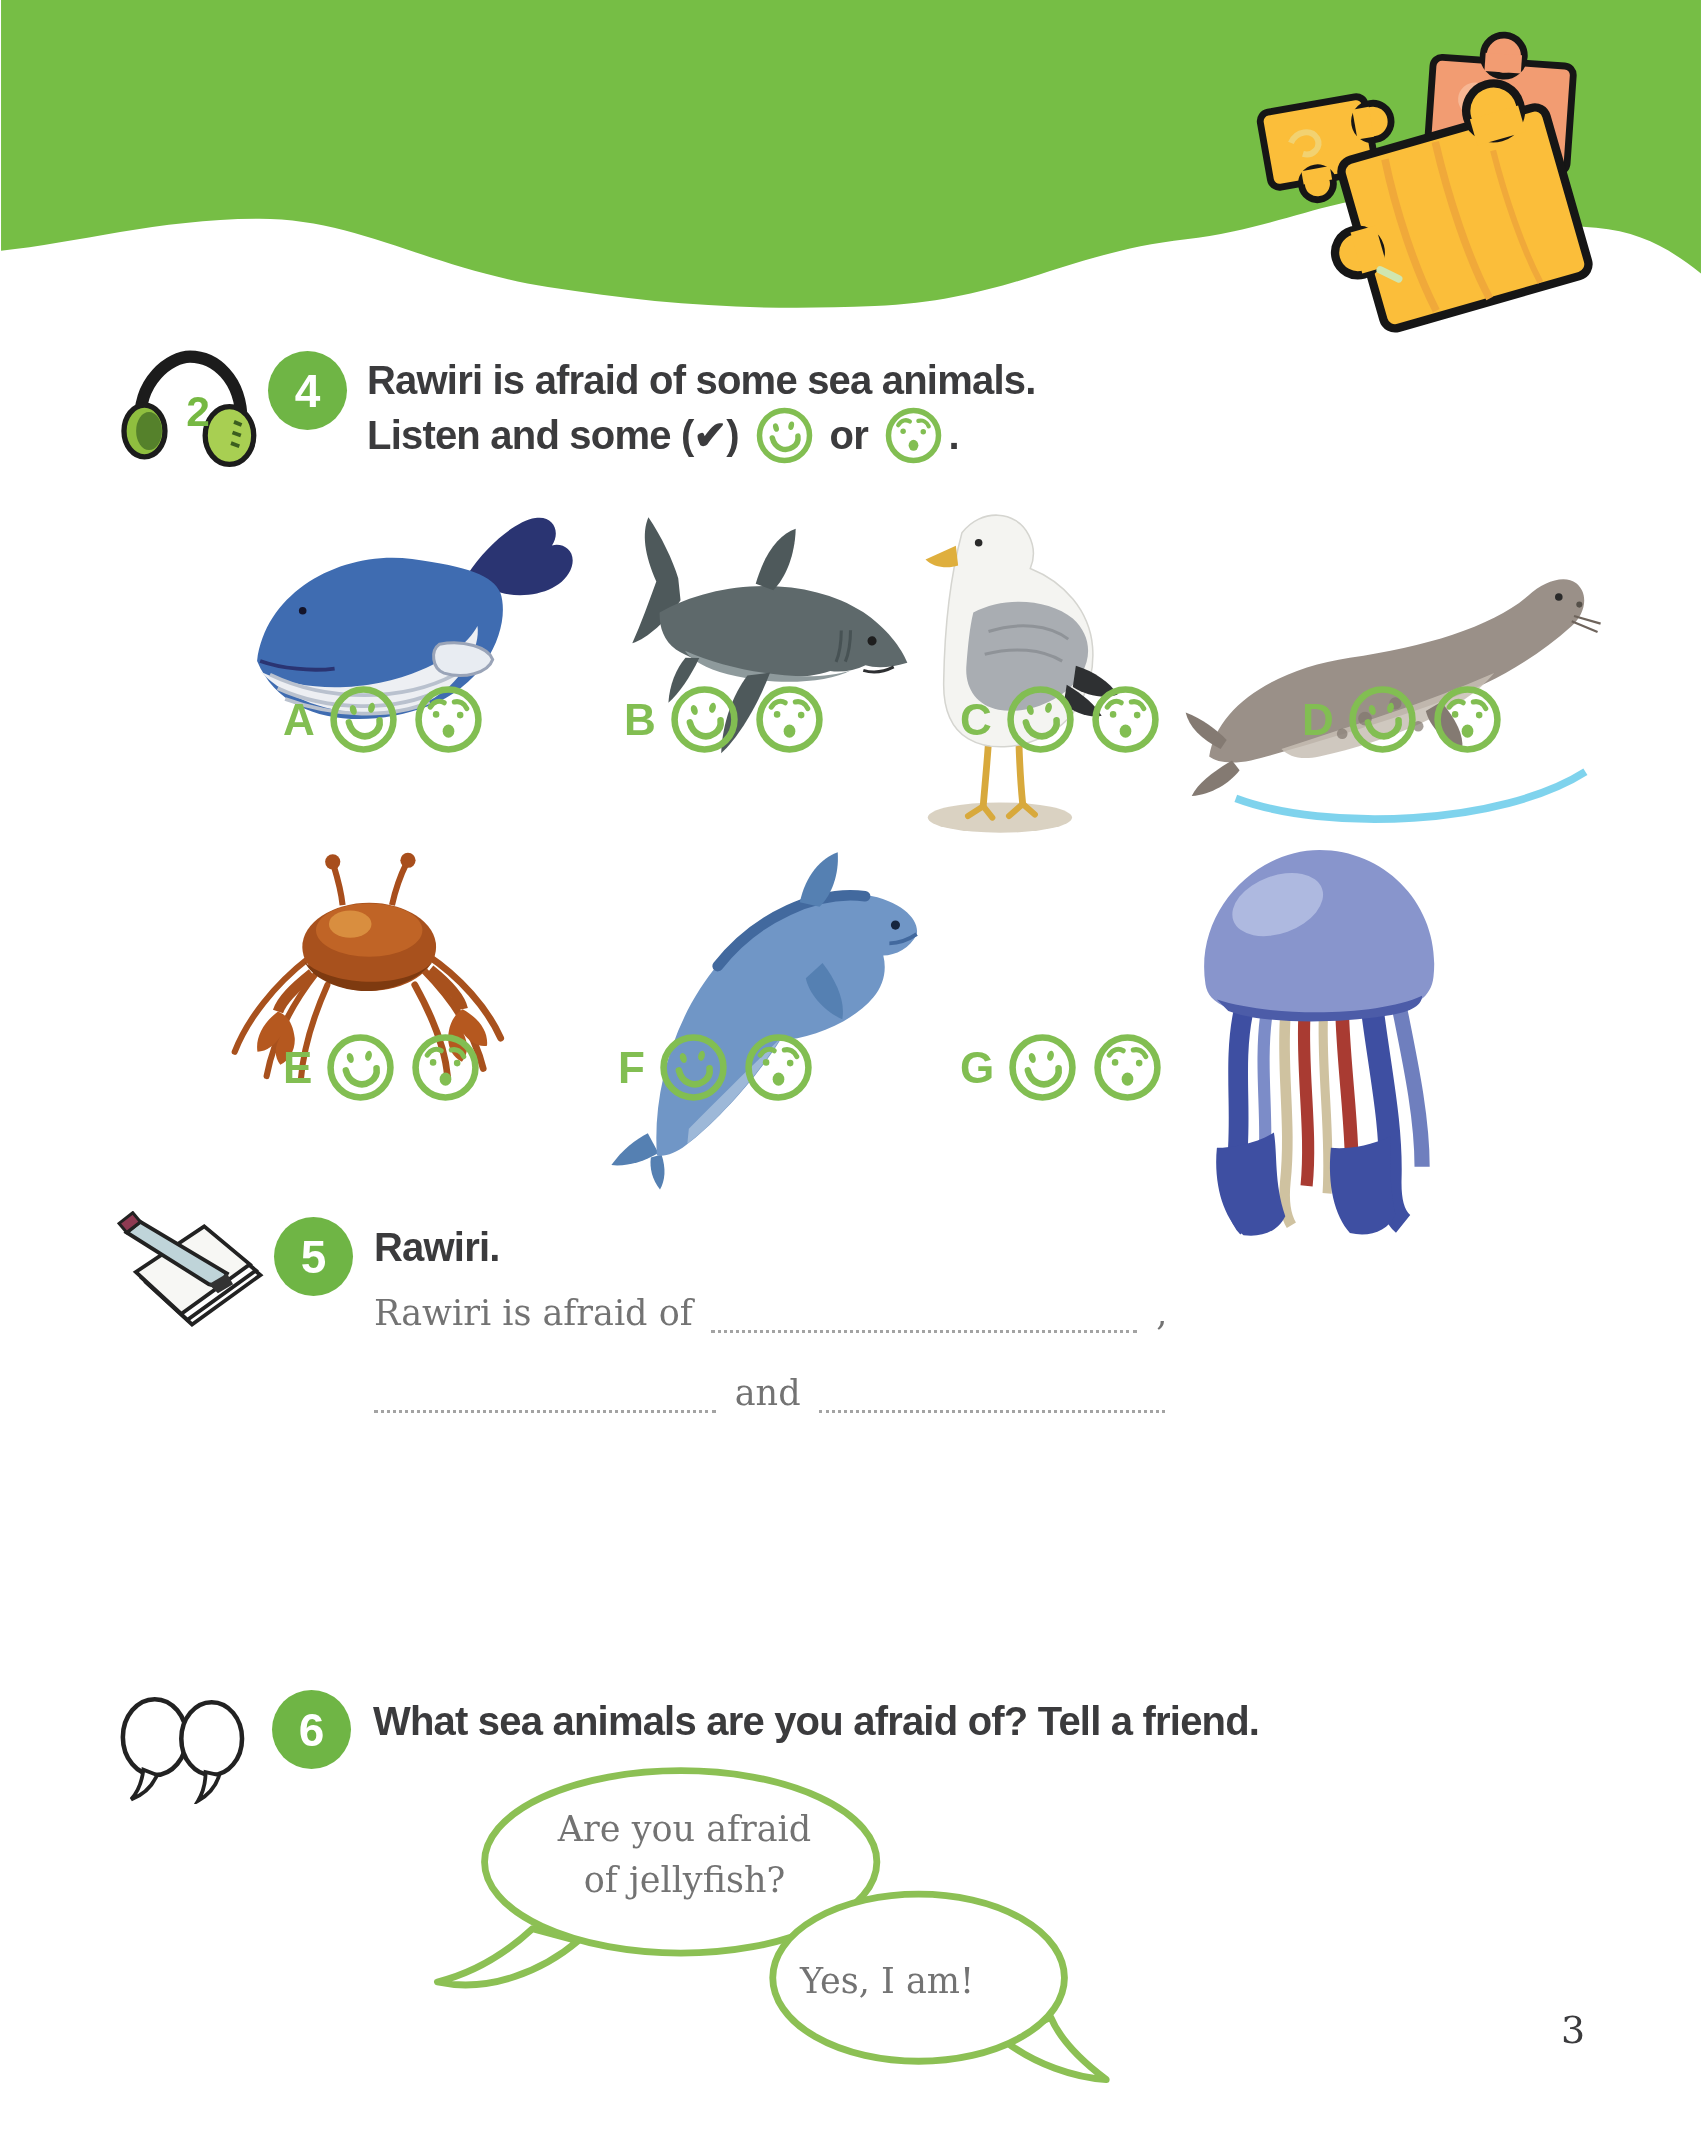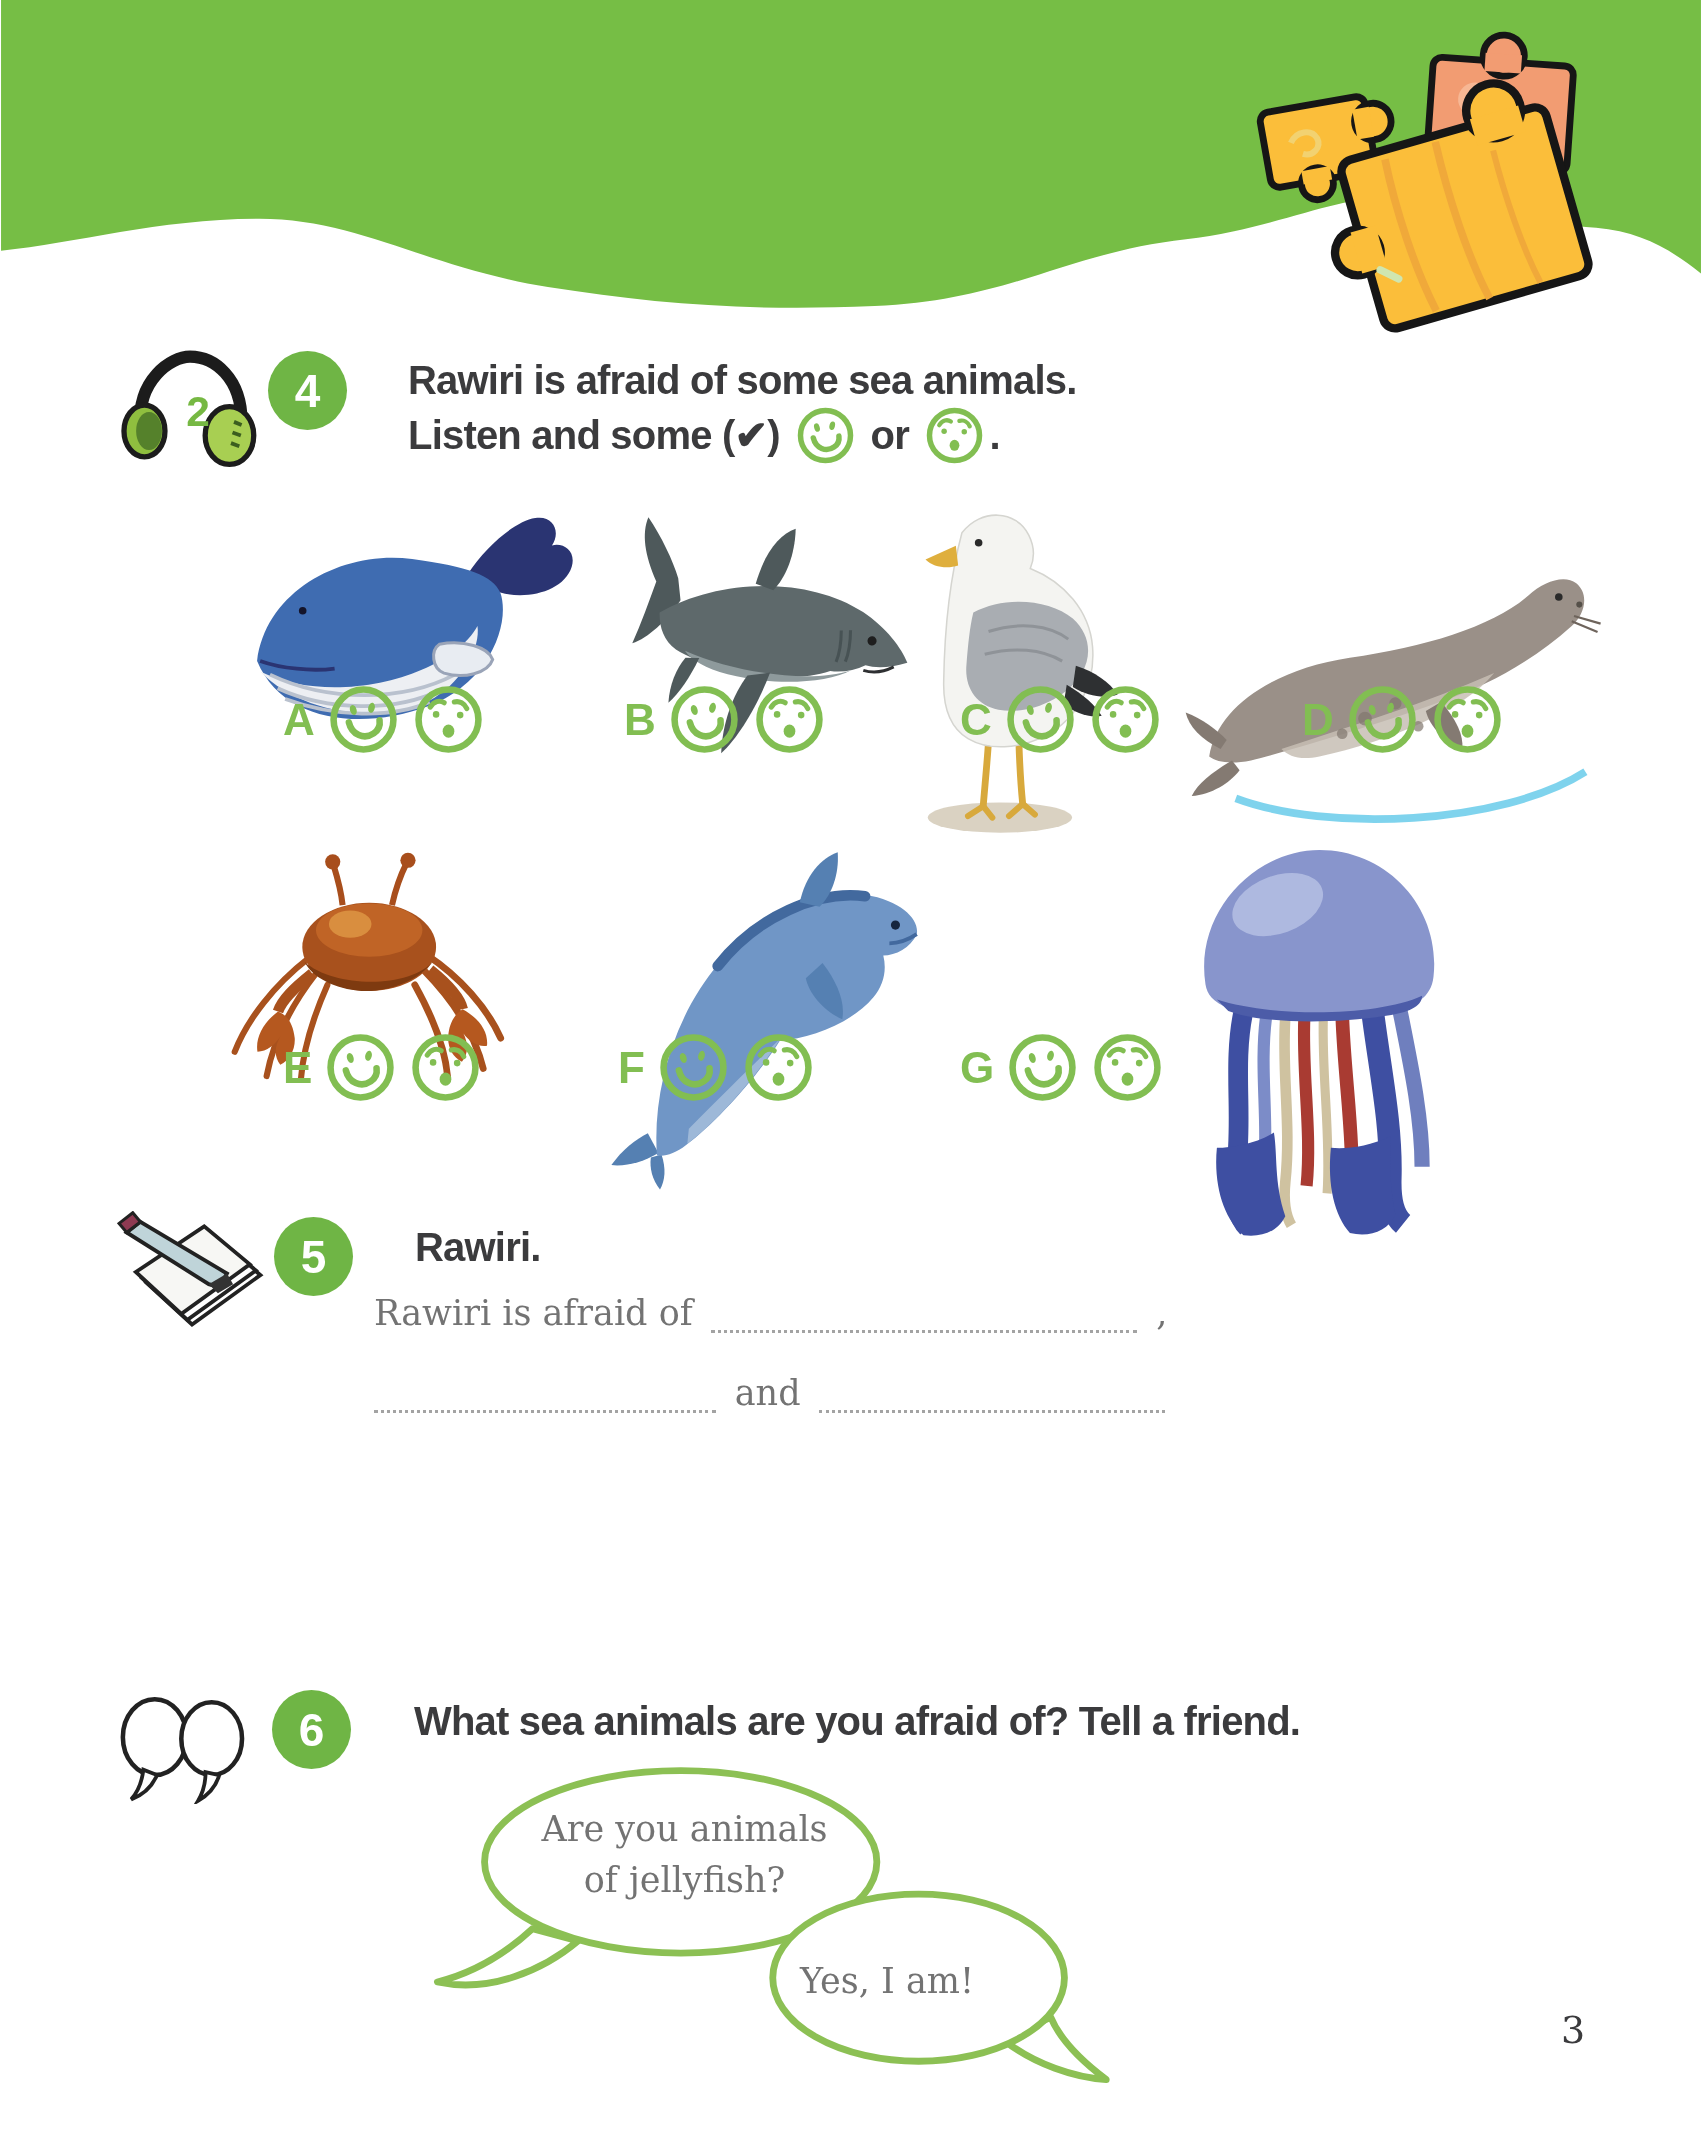--- a/index.html
+++ b/index.html
@@ -5,21 +5,21 @@
   html,body{margin:0;padding:0;background:#ffffff;}
   .page{position:relative;width:1702px;height:2151px;background:#ffffff;overflow:hidden;
         font-family:"Liberation Sans",sans-serif;color:#3b3b3d;}
   .abs{position:absolute;}
   
   .header-svg{position:absolute;left:0;top:0;}
   
   .badge{position:absolute;width:79px;height:79px;border-radius:50%;background:#6fb545;
          display:flex;align-items:center;justify-content:center;}
   .badge span{color:#ffffff;font-size:46px;font-weight:700;}
-  .act-title{position:absolute;font-size:40px;font-weight:700;letter-spacing:-0.8px;line-height:1.22;color:#3b3b3d;margin-left:41px;}
+  .act-title{position:absolute;font-size:40px;font-weight:700;letter-spacing:-0.8px;line-height:1.22;color:#3b3b3d;}
   .inline-smiley{display:inline-block;width:61px;height:61px;vertical-align:-16.7px;margin:0 4.6px;}
   
   .opt-group{position:absolute;display:flex;align-items:center;gap:12px;}
   .letter{font-size:44px;font-weight:700;color:#82be52;}
   .smiley{width:73px;height:73px;display:block;}
   
   .school{font-family:"DejaVu Serif",serif;font-size:35px;color:#737373;}
   .wline{position:absolute;left:374px;white-space:nowrap;}
   .dots{display:inline-block;border-bottom:3px dotted #a3a3a3;height:1.0em;vertical-align:-7.6px;margin:0 7.6px;}
   
@@ -341,21 +341,21 @@
   <div class="badge" style="left:272px;top:1690px">
     <span>6</span>
   </div>
   <div class="act-title" style="left:373px;top:1697px;width:1065px">What sea animals are you afraid of? Tell a friend.</div>
 
   <svg class="abs" style="left:426px;top:1763px" width="517" height="289" viewBox="0 0 680 380">
     <path d="M140,218 C100,255 55,278 15,288 C85,303 155,272 200,234 Z" fill="#ffffff" stroke="#8cc054" stroke-width="9" stroke-linejoin="round"></path>
     <ellipse cx="335" cy="130" rx="258" ry="120" fill="#ffffff" stroke="#8cc054" stroke-width="9"></ellipse>
   </svg>
   <div class="bubble-text school" style="left:487px;top:1804px;width:395px">
-    <span>Are you animals</span><br>
+    <span>Are you afraid</span><br>
     <span>of jellyfish?</span>
   </div>
 
   <svg class="abs" style="left:753px;top:1888px" width="395" height="228" viewBox="0 0 520 300">
     <path d="M330,200 C370,232 425,250 465,252 C425,222 402,194 392,170 Z" fill="#ffffff" stroke="#8cc054" stroke-width="9" stroke-linejoin="round"></path>
     <ellipse cx="218" cy="118" rx="192" ry="110" fill="#ffffff" stroke="#8cc054" stroke-width="9"></ellipse>
   </svg>
   <div class="bubble-text school" style="left:750px;top:1956px;width:274px">Yes, I am!</div>
 
   <div class="page-num" style="left:1561px;top:2008px">3</div>

